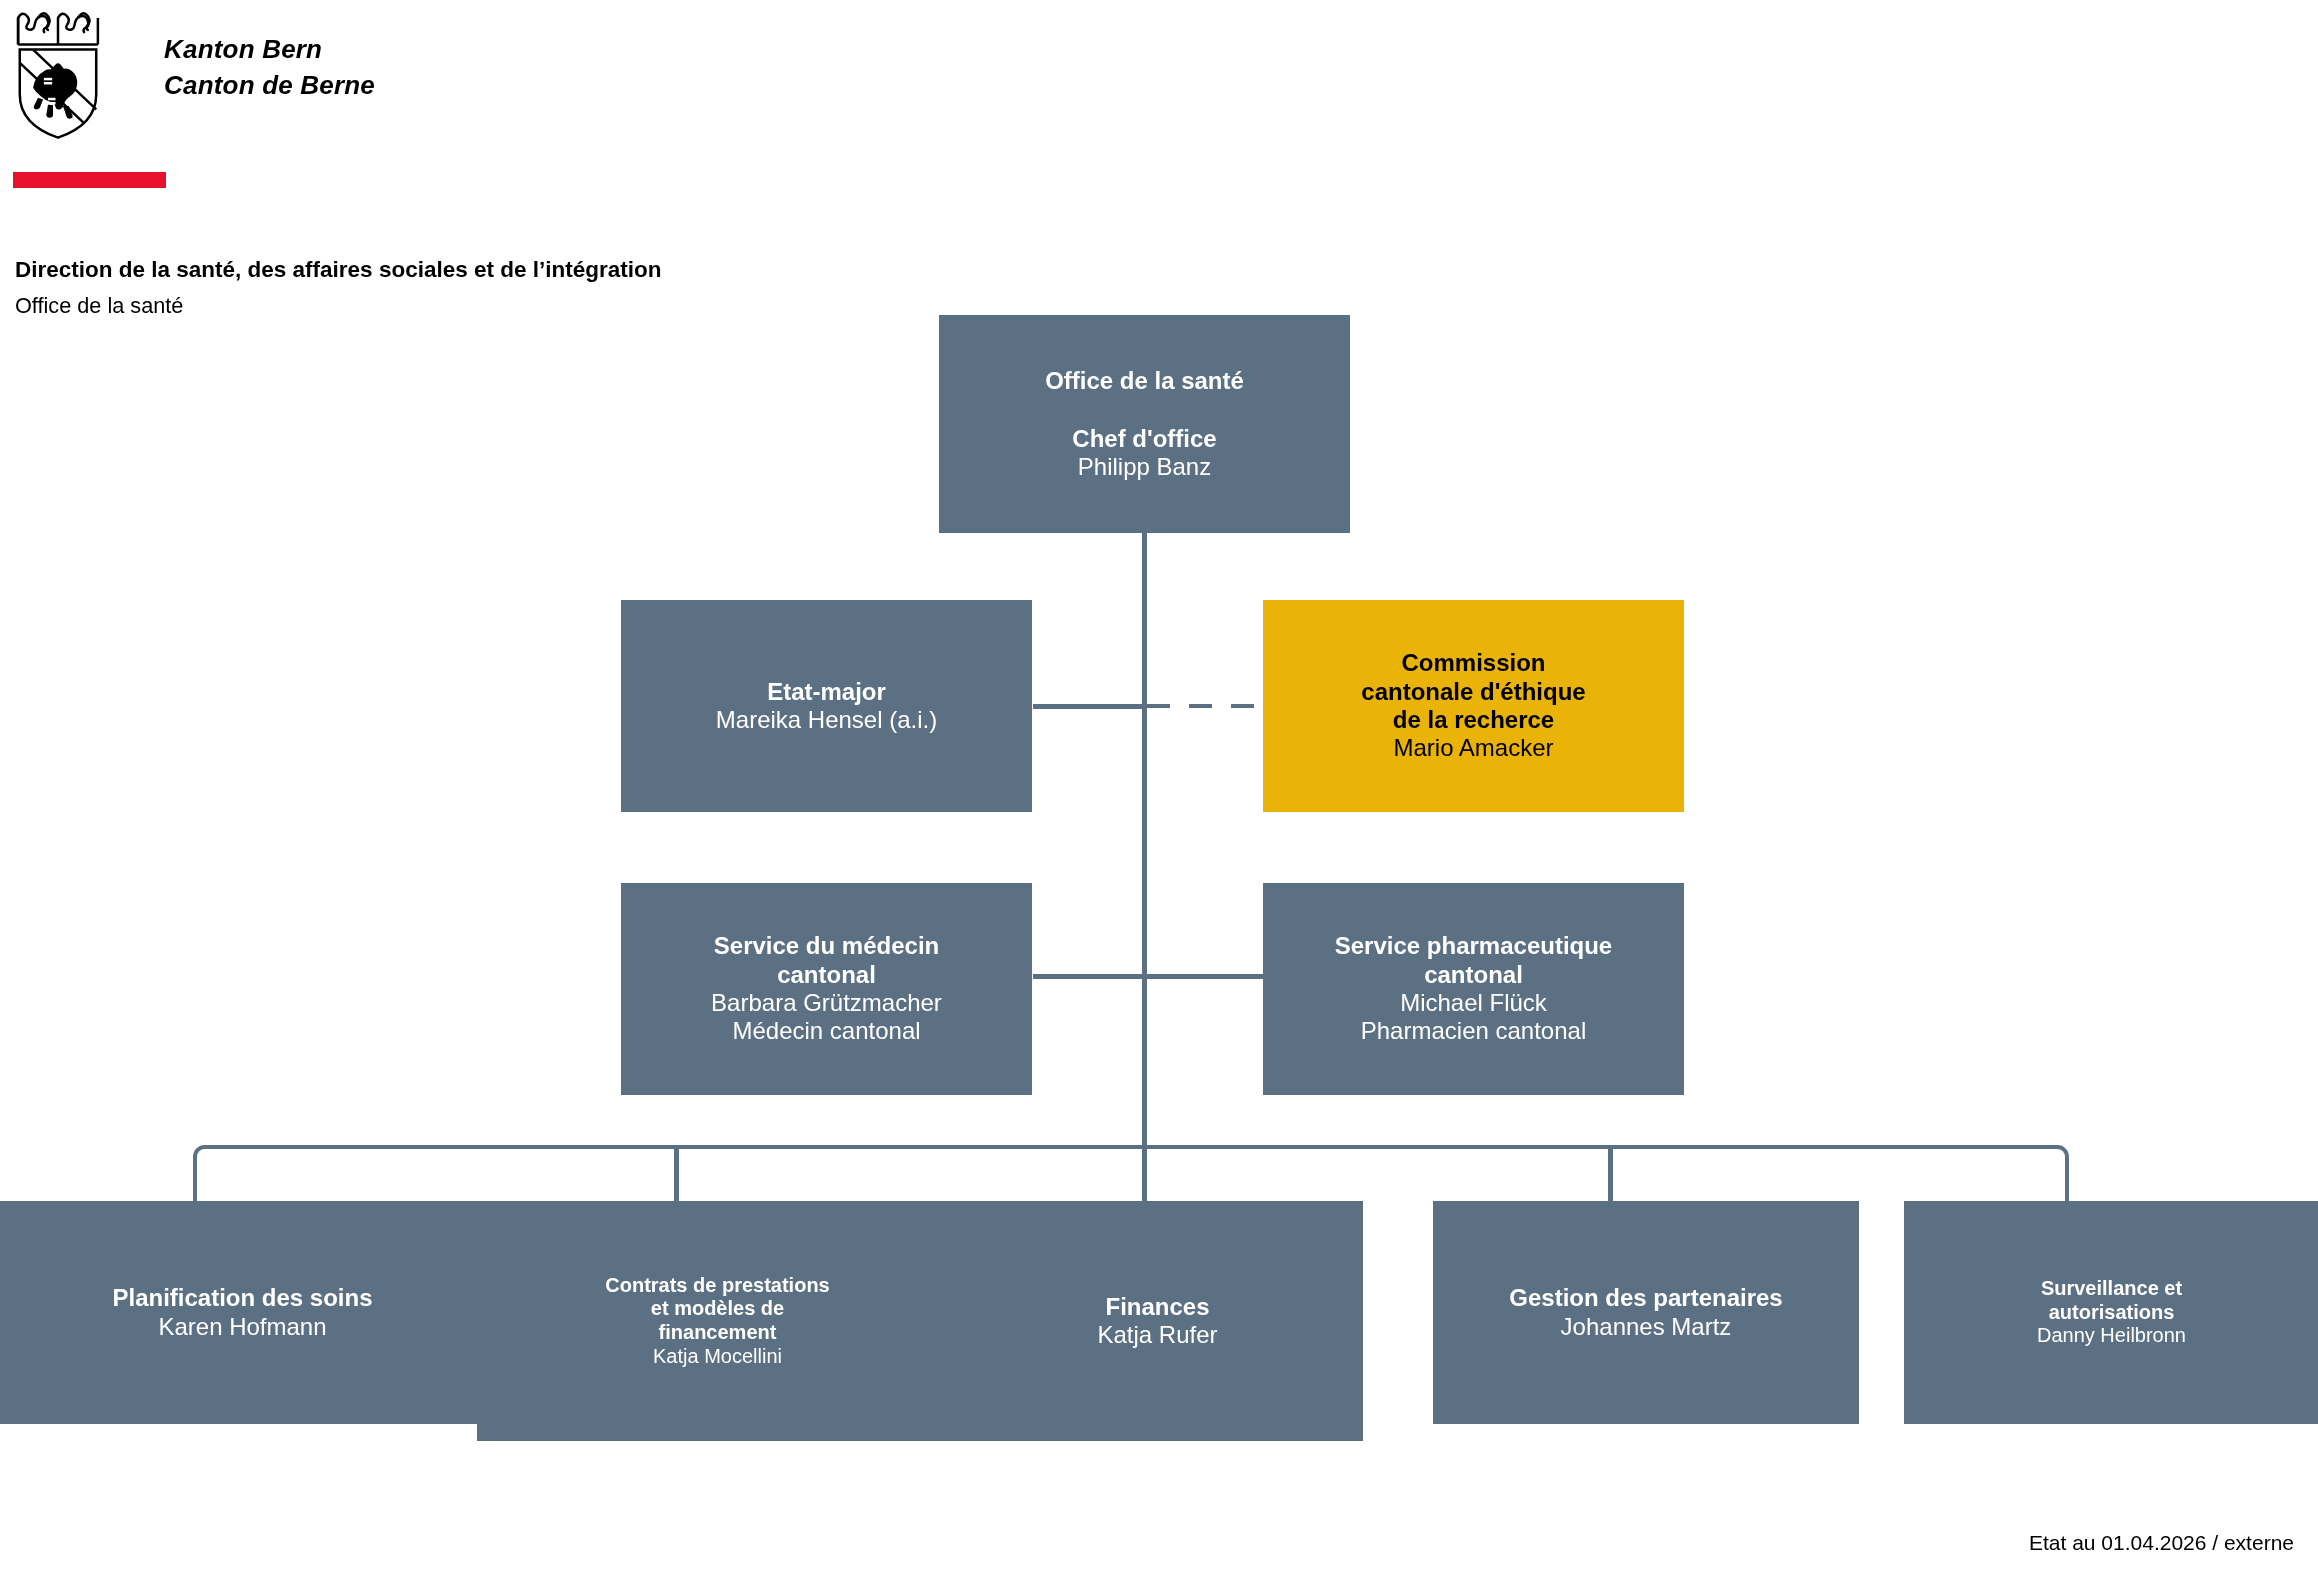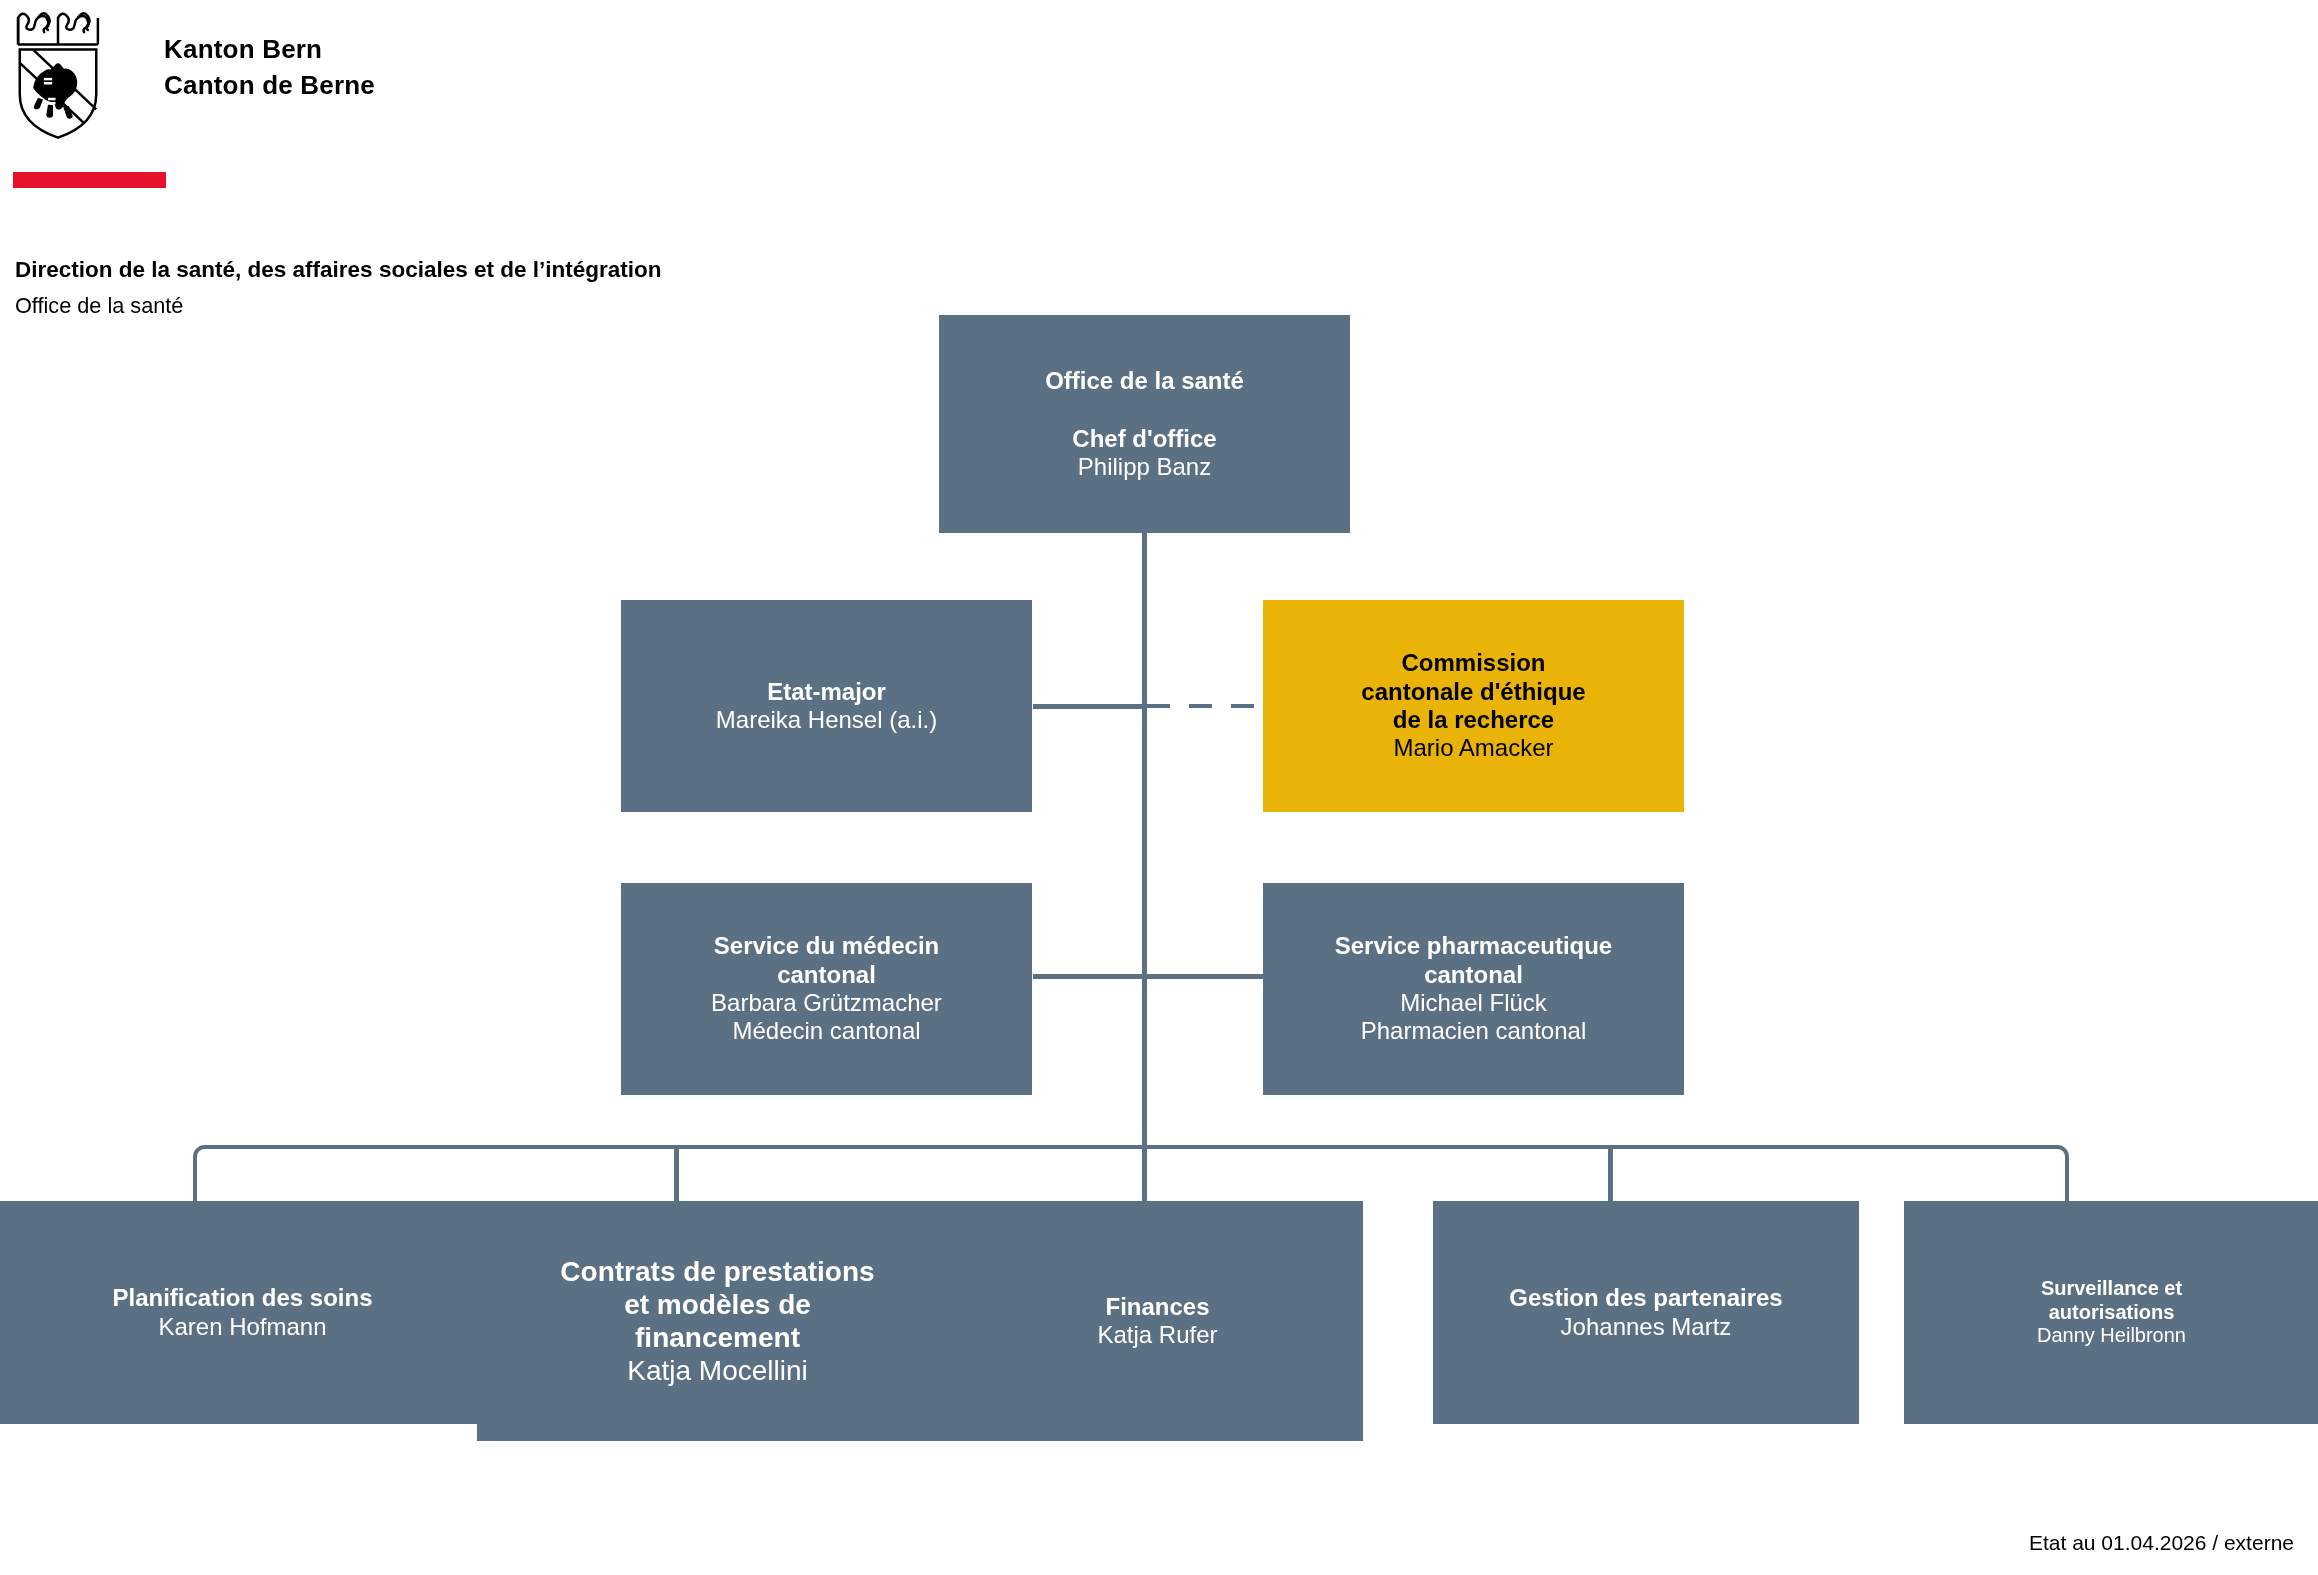--- a/index.html
+++ b/index.html
@@ -9,21 +9,21 @@
     font-family:"Liberation Sans","DejaVu Sans",sans-serif;
     color:#000;
     position:relative;
     overflow:hidden;
   }
   .canvas{position:absolute;inset:0;}
 
   
   .crest{position:absolute;left:13.3px;top:8.3px;width:90px;height:133px;}
   .brand{position:absolute;left:164px;top:32px;font-size:26px;font-weight:bold;line-height:1.37;letter-spacing:0.2px;}
-  .brand div{white-space:nowrap;}
+  .brand div{white-space:nowrap;font-style:italic;}
   .redbar{position:absolute;left:13.3px;top:172px;width:153px;height:16px;background:#e8112d;}
 
   .dept{position:absolute;left:15px;top:257px;font-size:22.5px;font-weight:bold;white-space:nowrap;}
   .unit{position:absolute;left:15px;top:293px;font-size:21.7px;font-weight:normal;white-space:nowrap;}
 
   
   .node{
     position:absolute;
     box-sizing:border-box;
     display:flex;flex-direction:column;
@@ -154,21 +154,21 @@
     <div class="title">cantonal</div>
     <div class="person">Michael Flück</div>
     <div class="role">Pharmacien cantonal</div>
   </div>
 
   <div class="node slate" style="left:0px;top:1201px;width:485px;height:223px;font-size:24px;">
     <div class="title">Planification des soins</div>
     <div class="person">Karen Hofmann</div>
   </div>
 
-  <div class="node slate" style="left:477px;top:1201px;width:481px;height:240px;font-size:28px;">
+  <div class="node slate" style="left:477px;top:1201px;width:481px;height:240px;font-size:20px;">
     <div class="title">Contrats de prestations</div>
     <div class="title">et modèles de</div>
     <div class="title">financement</div>
     <div class="person">Katja Mocellini</div>
   </div>
 
   <div class="node slate" style="left:952px;top:1201px;width:411px;height:240px;font-size:24px;">
     <div class="title">Finances</div>
     <div class="person">Katja Rufer</div>
   </div>

